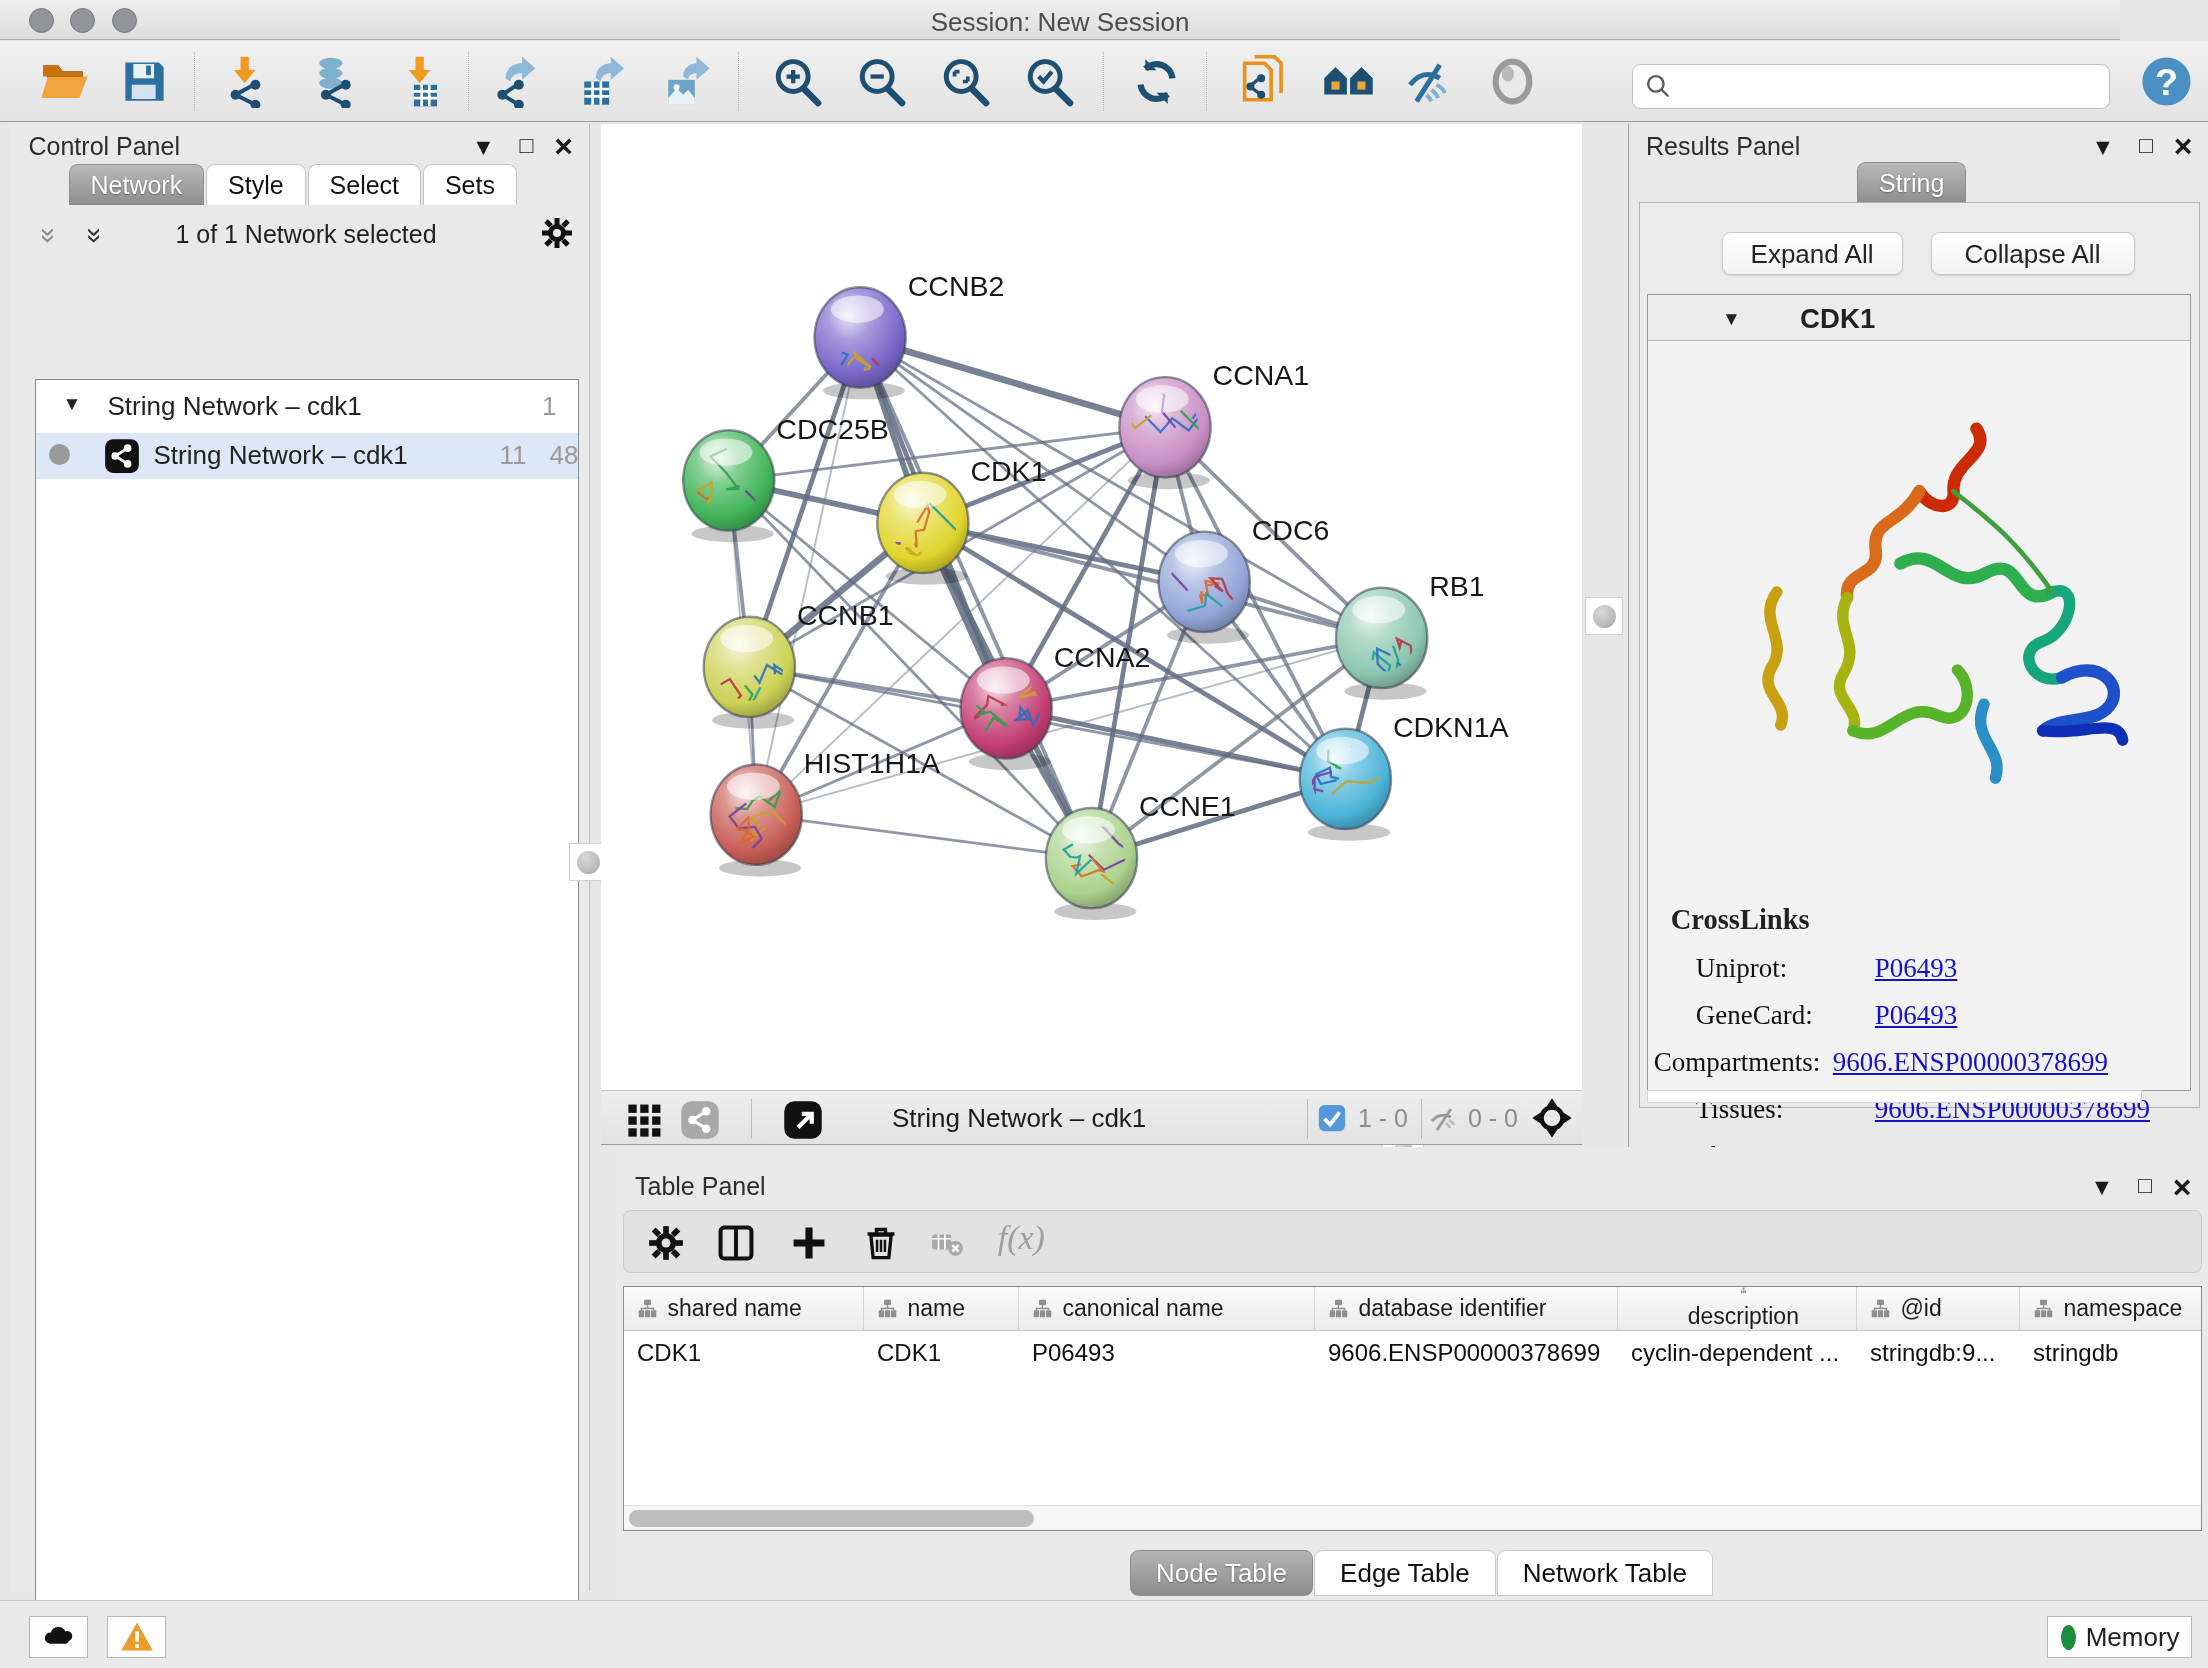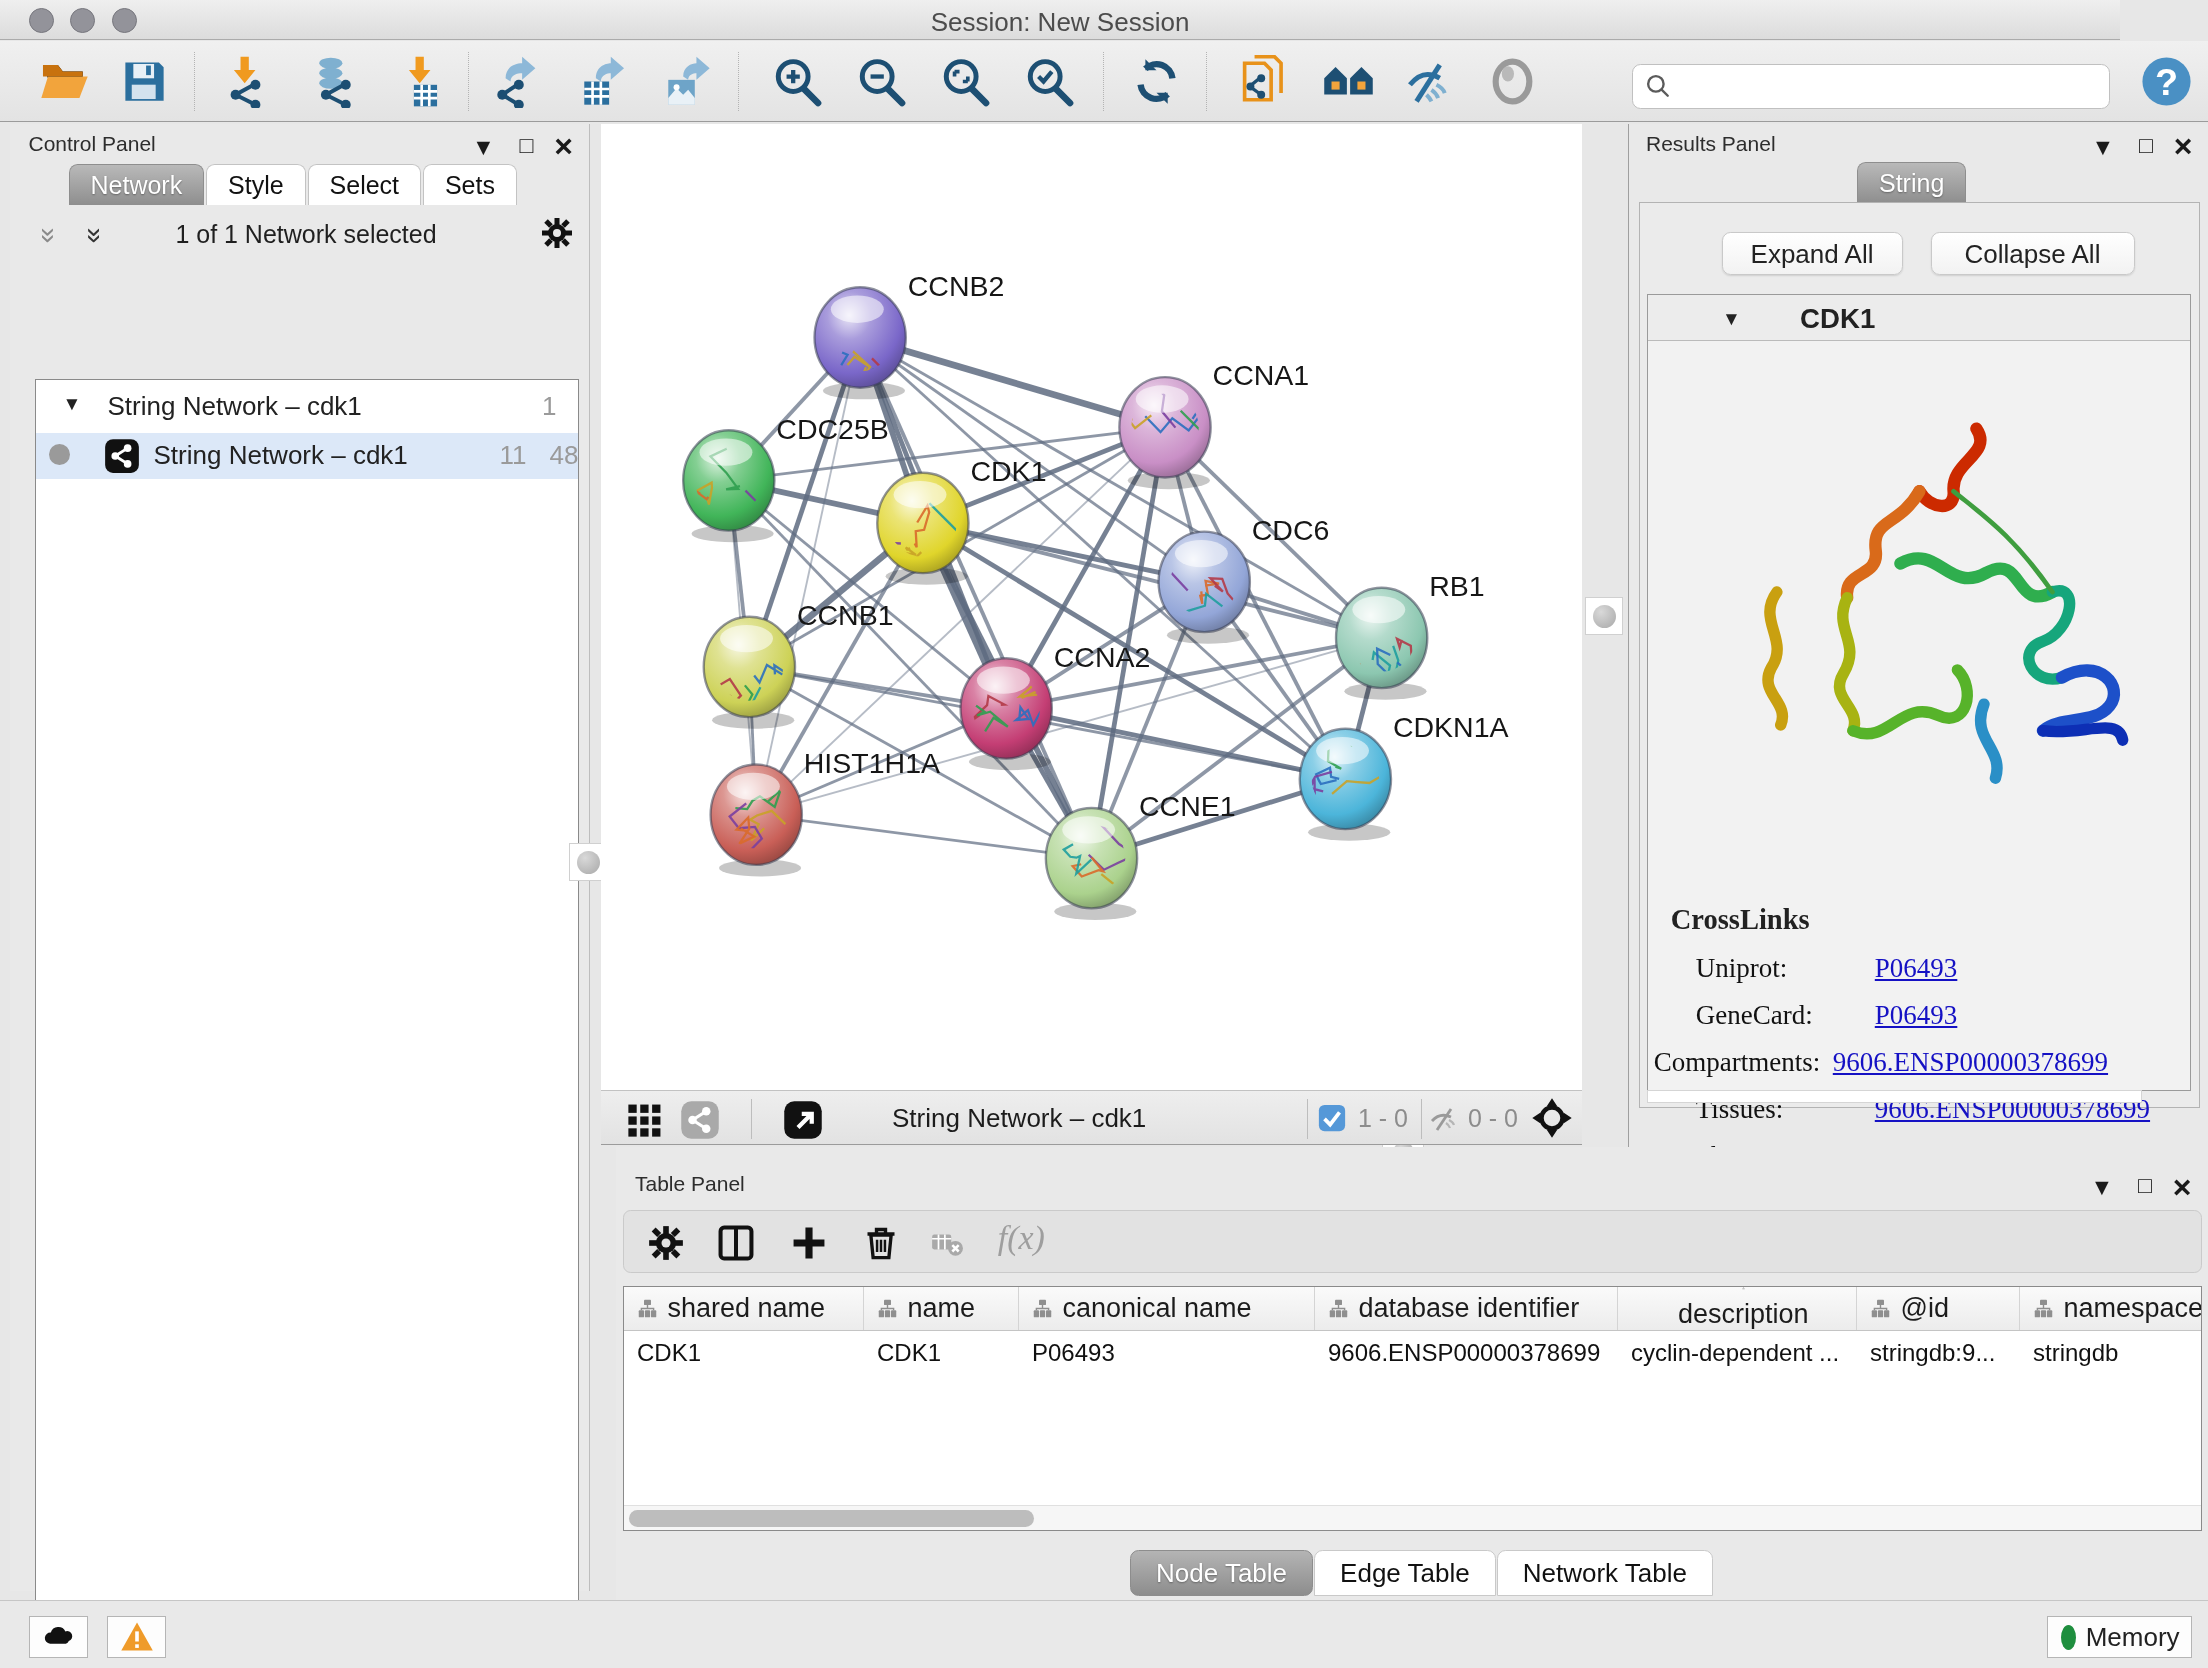--- a/index.html
+++ b/index.html
@@ -19,21 +19,21 @@
   .toolbar { position:absolute; left:0; top:41px; width:2208px; height:81px;
     background:linear-gradient(#f0f0f0,#e3e3e3); border-bottom:1.9px solid #9b9b9b; }
   .tbtn { position:absolute; top:12.4px; width:57px; height:57px; display:flex;
     align-items:center; justify-content:center; }
   .tsep { position:absolute; top:11.4px; width:0; height:59px; border-left:1.9px dotted #b3b3b3; }
   .searchbox { position:absolute; left:1632px; top:23px; width:478px; height:45px;
     background:#fff; border:1.9px solid #c0c0c0; border-radius:8.6px; display:flex; align-items:center; padding-left:11.4px; }
   .searchbox input { border:none; outline:none; font-size:25px; width:409px; background:transparent; margin-left:9.5px; }
 
   
-  .panel-title { position:absolute; font-size:21px; color:#2d2d2d; }
+  .panel-title { position:absolute; font-size:25px; color:#2d2d2d; }
   .panel-ctl { position:absolute; font-size:23px; color:#1a1a1a; width:38px; text-align:center; cursor:default; }
   .panel-ctl.close { font-size:32px; font-weight:bold; line-height:23px; }
   .tab { display:inline-block; text-align:center; font-size:25px; padding:5.7px 21px;
     background:#fff; color:#111; border:1px solid #c3c3c3; border-bottom:none;
     border-radius:8.6px 8.6px 0 0; margin-right:1.9px; }
   .tab.active { background:linear-gradient(#b9b9b9,#8e8e8e); color:#fff; border-color:#8e8e8e;
     text-shadow:0 1px 1.9px rgba(0,0,0,.35); }
 
   
   .tree-box { position:absolute; left:25px; top:255px; width:544px; height:1314px;
@@ -74,21 +74,21 @@
 
   
   .tools-box { position:absolute; left:623px; top:1210px; width:1579px; height:63px;
     background:#e2e2e2; border:1px solid #cacaca; border-radius:7.6px; }
   .tool { position:absolute; top:10.5px; width:42px; height:42px; display:flex; align-items:center; justify-content:center; }
   .fx { font-family:"Liberation Serif", serif; font-style:italic; font-size:34px; color:#9e9e9e; }
   .grid-table { position:absolute; left:623px; top:1286px; width:1579px; height:245px;
     background:#fff; border:1.9px solid #8a8a8a; overflow:hidden; }
   .thead { position:absolute; left:0; top:0; height:44px; display:flex;
     background:linear-gradient(#fafafa,#ececec); border-bottom:1px solid #c4c4c4; }
-  .th { display:flex; align-items:center; gap:9.5px; padding-left:13.3px; font-size:27px; color:#1c1c1c;
+  .th { display:flex; align-items:center; gap:9.5px; padding-left:13.3px; font-size:23px; color:#1c1c1c;
     border-right:1px solid #d4d4d4; overflow:hidden; white-space:nowrap; flex:none; }
   .trow { position:absolute; left:0; top:44px; height:42px; display:flex; }
   .td { padding:7.6px 0 0 13.3px; font-size:24px; color:#111; overflow:hidden; white-space:nowrap; flex:none; }
   .hscroll { position:absolute; left:0; bottom:0; width:100%; height:25px; background:#f6f6f6; border-top:1px solid #e0e0e0; }
   .hthumb { position:absolute; left:5.7px; top:3.8px; width:405px; height:17px; background:#bdbdbd; border-radius:8.6px; }
   .bottom-tabs { position:absolute; left:1130px; top:1550px; height:44px; }
   .btab { display:inline-block; font-size:26px; padding:6.7px 25px; background:#fff; color:#111;
     border:1px solid #c9c9c9; border-radius:8.6px 8.6px 0 0; margin-right:1px; }
   .btab.active { background:linear-gradient(#b4b4b4,#8d8d8d); color:#fff; border-color:#8d8d8d;
     border-radius:8.6px; text-shadow:0 1px 1.9px rgba(0,0,0,.35); }

